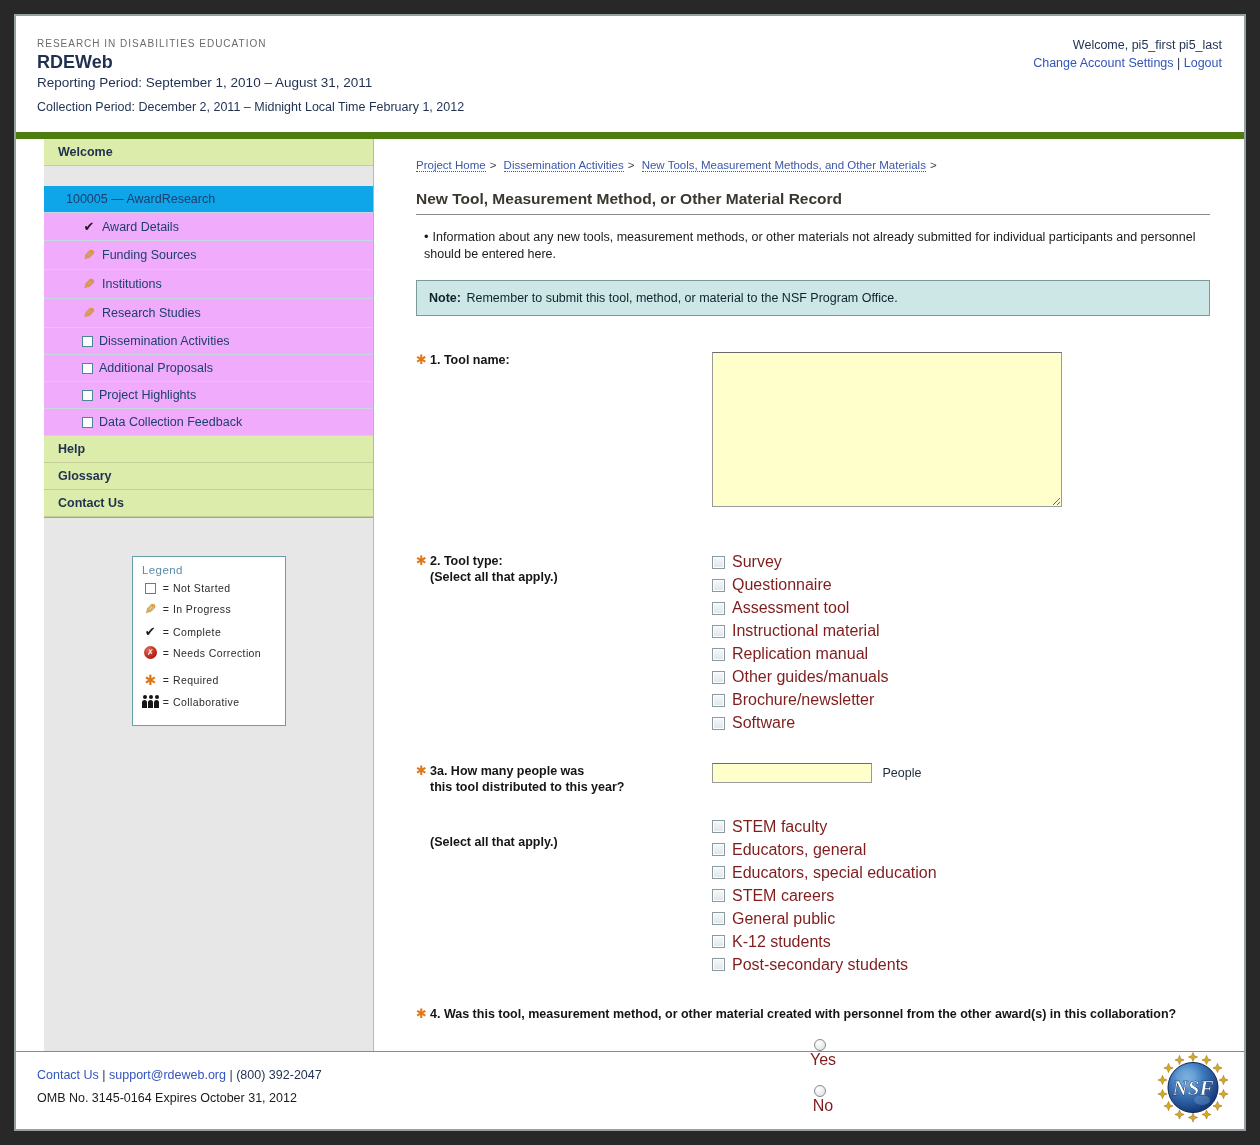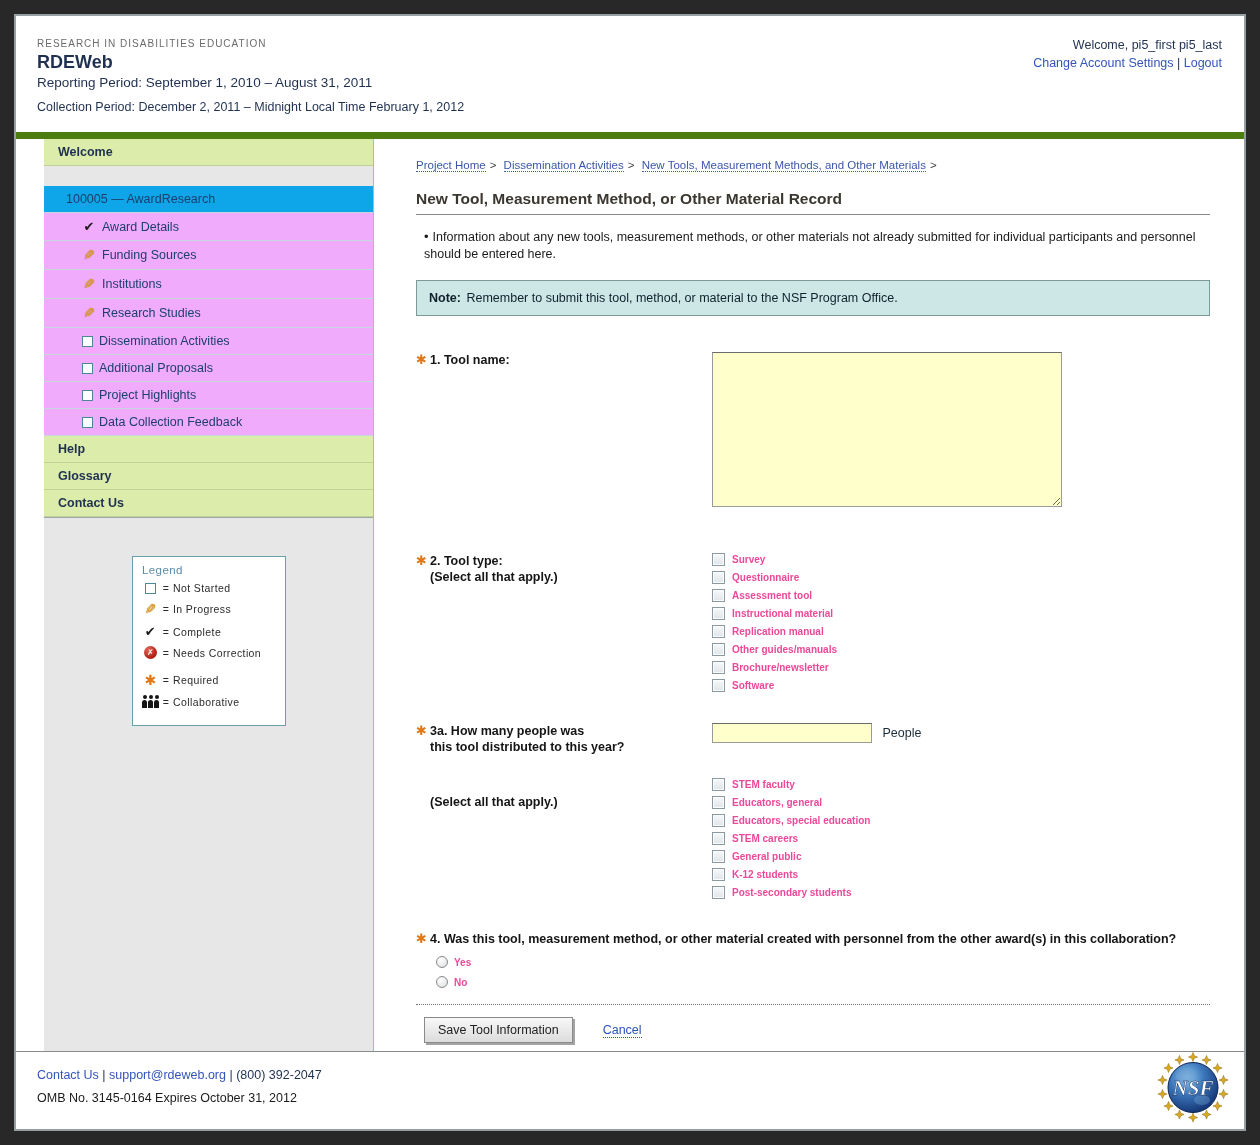--- a/index.html
+++ b/index.html
@@ -105,23 +105,23 @@
   }
   .unit-label { font-size: 12.5px; color: #1b2b3b; margin-left: 6px; }
 
   .opt { display: flex; align-items: center; margin-bottom: 5px; font-weight: normal; cursor: pointer; }
   .opt input[type="checkbox"] {
     appearance: none; -webkit-appearance: none;
     width: 13px; height: 13px; flex: none;
     border: 1px solid #8a9aa0; background: linear-gradient(#f7f9fa, #dfe5e8);
     box-shadow: inset 0 0 0 1px #fcfdfe; margin: 0 7px 0 0; cursor: pointer;
   }
-  .opt-label { font-size: 10px; color: #ec4899; font-weight: bold; }
-
-  .radio-row { display: flex; align-items: center; margin: 8px 0 5px 20px; cursor: pointer; }
+  .opt-label { font-size: 16px; color: #7f1d1d; }
+
+  .radio-row { display: flex; align-items: center; margin: 16px 0 5px 20px; cursor: pointer; flex-direction: column; }
   .radio-row input[type="radio"] {
     appearance: none; -webkit-appearance: none;
     width: 12px; height: 12px; border-radius: 50%;
     border: 1px solid #8a8a8a; background: radial-gradient(circle at 35% 30%, #ffffff, #d8dcdf);
     margin: 0 6px 0 0; flex: none; cursor: pointer;
   }
   .q4-label { font-size: 12.5px; font-weight: bold; color: #151515; line-height: 1.45; display: flex; }
 
   .dotted-sep { border-top: 1px dotted #777; margin: 16px 0 0 0; }
   .button-row { margin: 12px 0 24px 8px; display: flex; align-items: center; }

